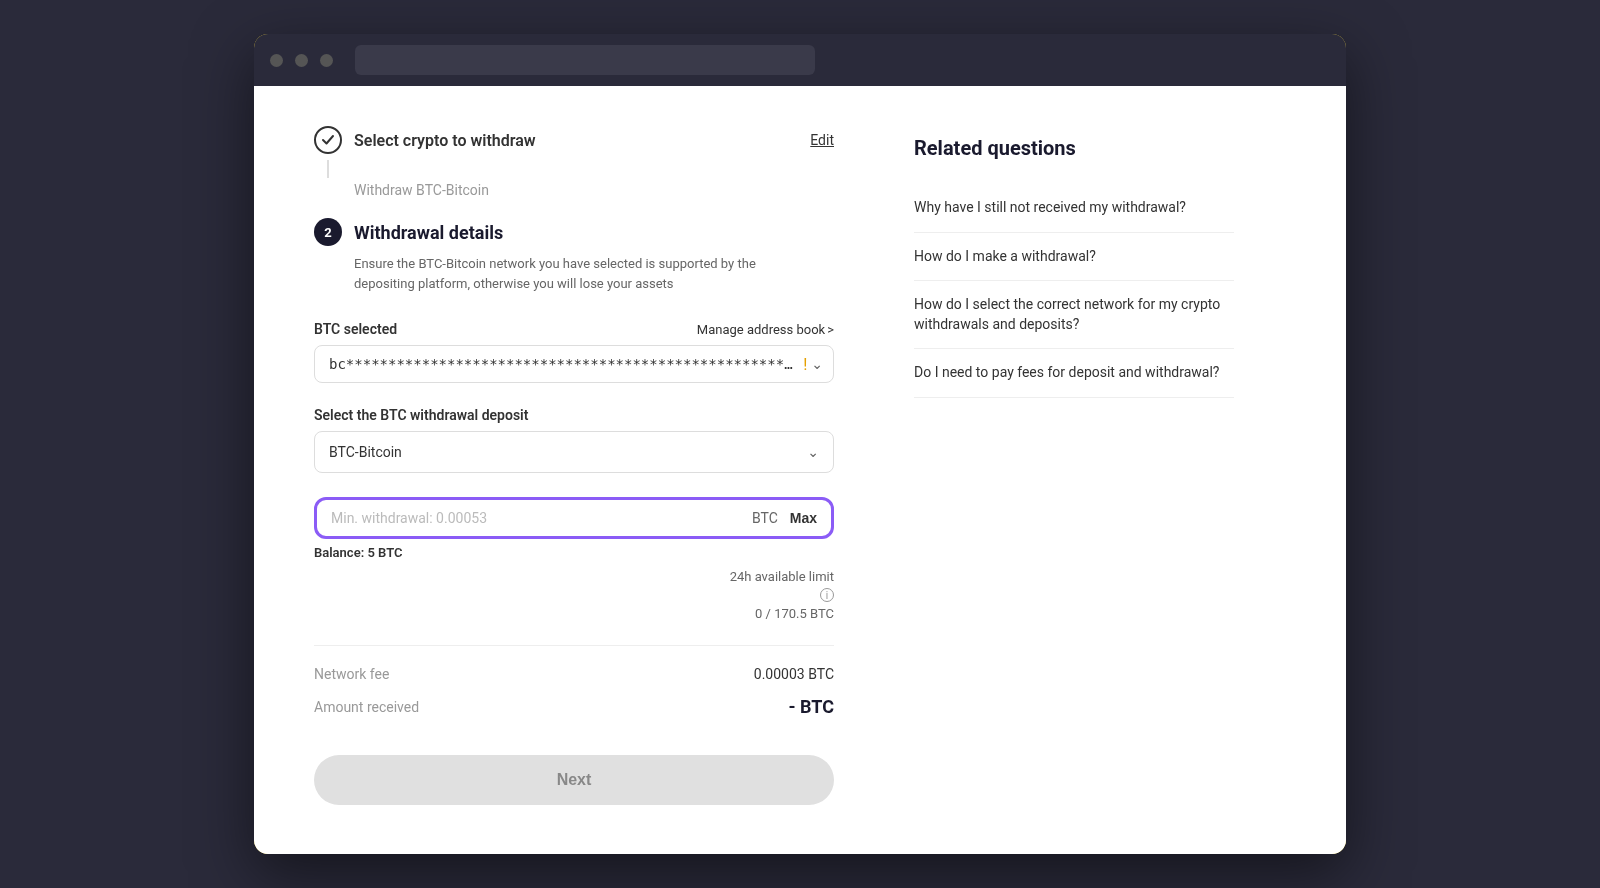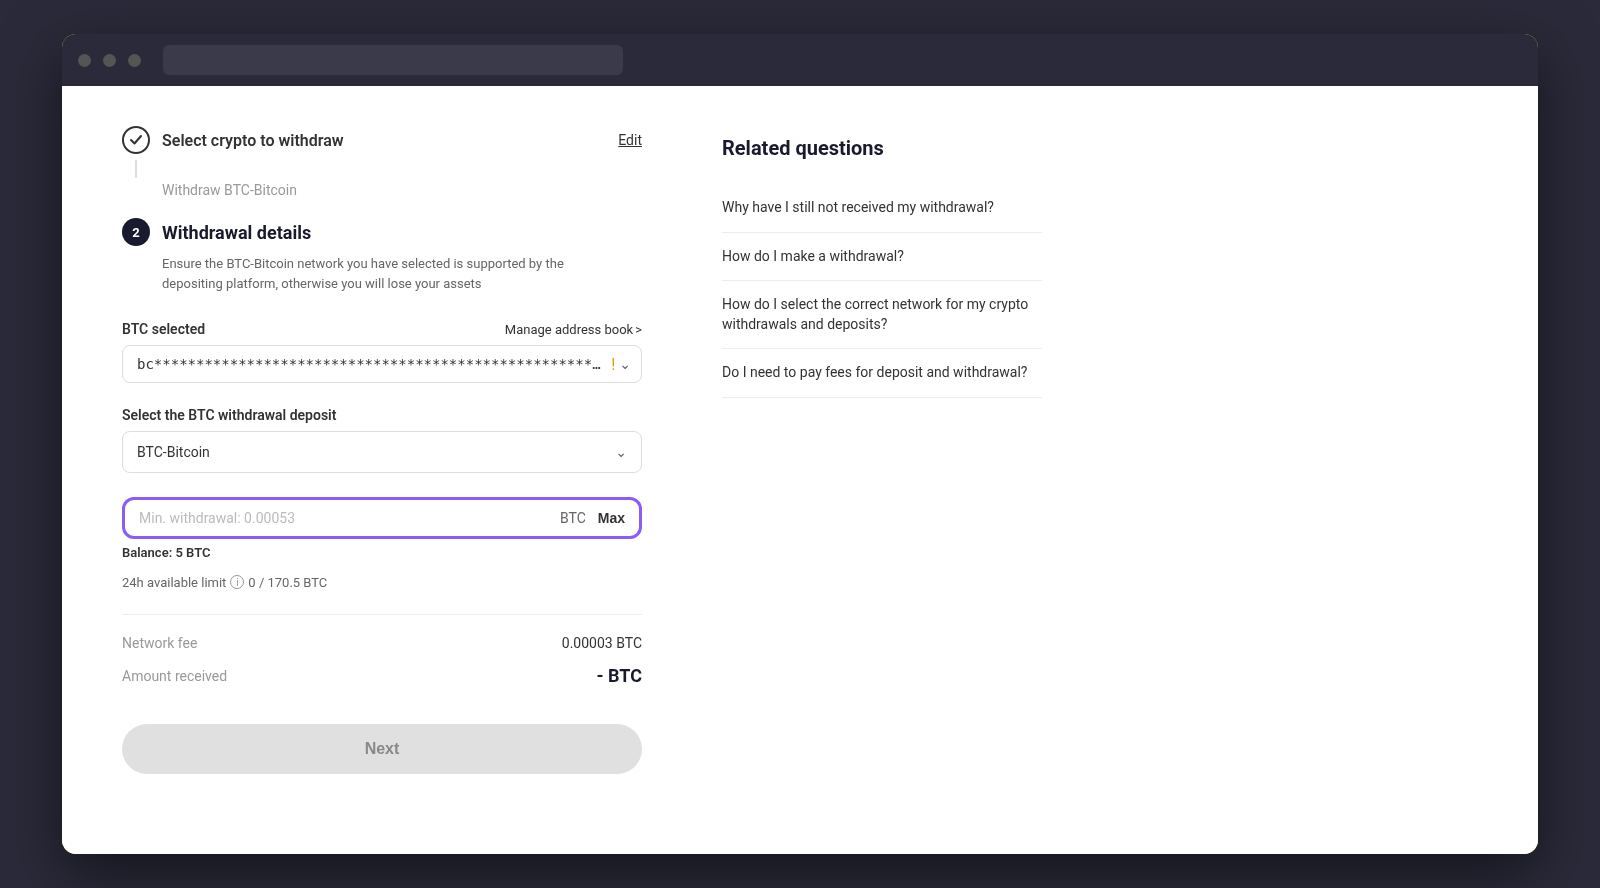--- a/index.html
+++ b/index.html
@@ -5,21 +5,21 @@
     * { box-sizing: border-box; margin: 0; padding: 0; }
     body {
       background: #2a2a3a;
       display: flex;
       align-items: center;
       justify-content: center;
       min-height: 100vh;
       font-family: -apple-system, BlinkMacSystemFont, 'Segoe UI', Roboto, sans-serif;
     }
     .browser-window {
-      width: 1476px;
+      width: 1092px;
       min-height: 820px;
       background: #fde047;
       border-radius: 14px;
       overflow: hidden;
       box-shadow: 0 20px 60px rgba(0,0,0,0.5);
     }
     .browser-toolbar {
       background: #2a2a3a;
       height: 52px;
       display: flex;
@@ -251,23 +251,24 @@
       margin-top: 6px;
     }
     .balance-row span {
       font-weight: 600;
       color: #333;
     }
     .limit-row {
       font-size: 13px;
       color: #666;
       display: flex;
-      align-items: flex-start;
+      align-items: flex-end;
       gap: 4px;
-      margin-top: 15px;
+      margin-top: 9px;
+      flex-direction: column;
     }
     .info-icon {
       display: inline-flex;
       width: 14px;
       height: 14px;
       border-radius: 50%;
       border: 1px solid #999;
       align-items: center;
       justify-content: center;
       font-size: 10px;

